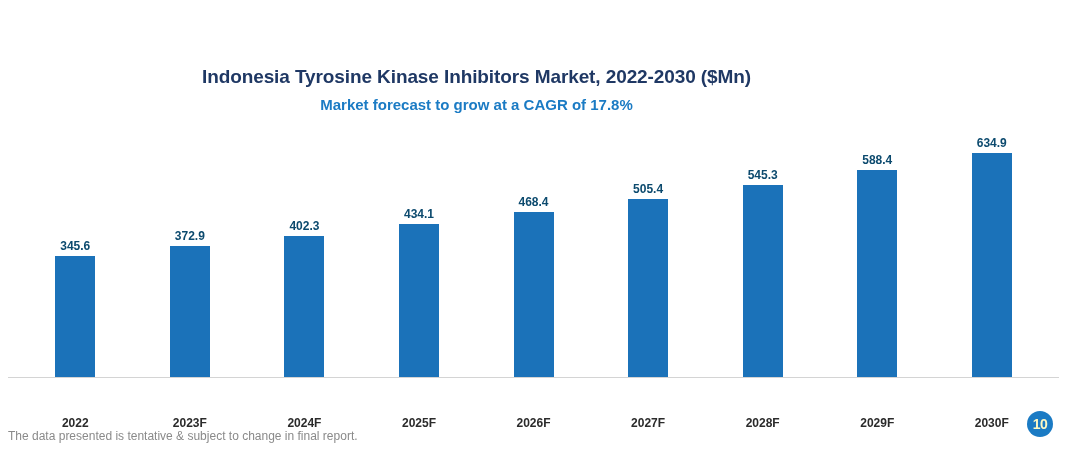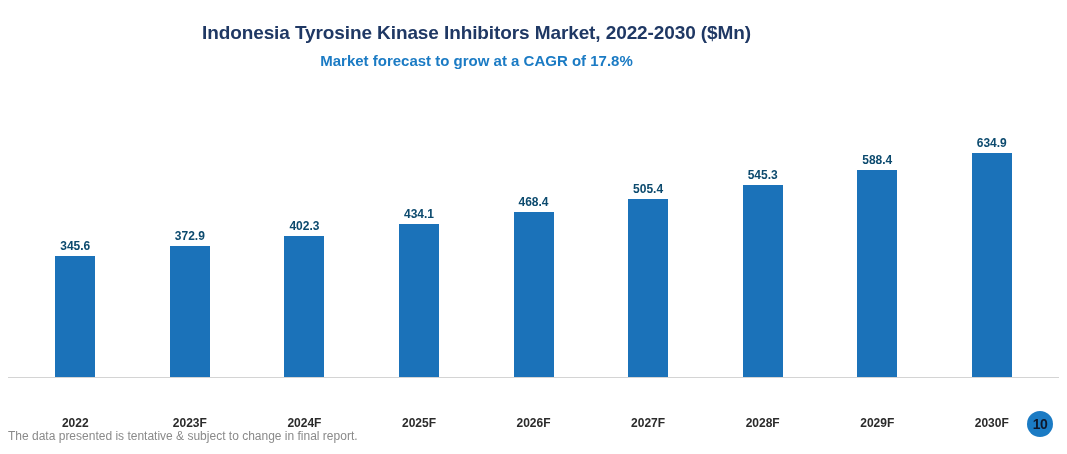--- a/index.html
+++ b/index.html
@@ -15,21 +15,21 @@
     position: relative;
   }
 
   
   .titles {
     position: absolute;
     top: 0;
     left: 0;
     width: 953px;
     text-align: center;
-    padding-top: 22px;
+    padding-top: 66px;
   }
   .chart-title {
     font-size: 19px;
     font-weight: bold;
     color: #1f3864;
     letter-spacing: -0.1px;
     line-height: 1.15;
   }
   .chart-subtitle {
     font-size: 15px;
@@ -131,21 +131,21 @@
     font-weight: bold;
     color: #111111;
     letter-spacing: -0.6px;
     line-height: 1;
   }
   .logo-badge {
     width: 26px;
     height: 26px;
     border-radius: 50%;
     background: #1b7bc4;
-    color: #0f172a;
+    color: #fef9c3;
     font-size: 14px;
     font-weight: bold;
     display: flex;
     align-items: center;
     justify-content: center;
     letter-spacing: -0.5px;
   }
 </style>
 </head>
 <body>

